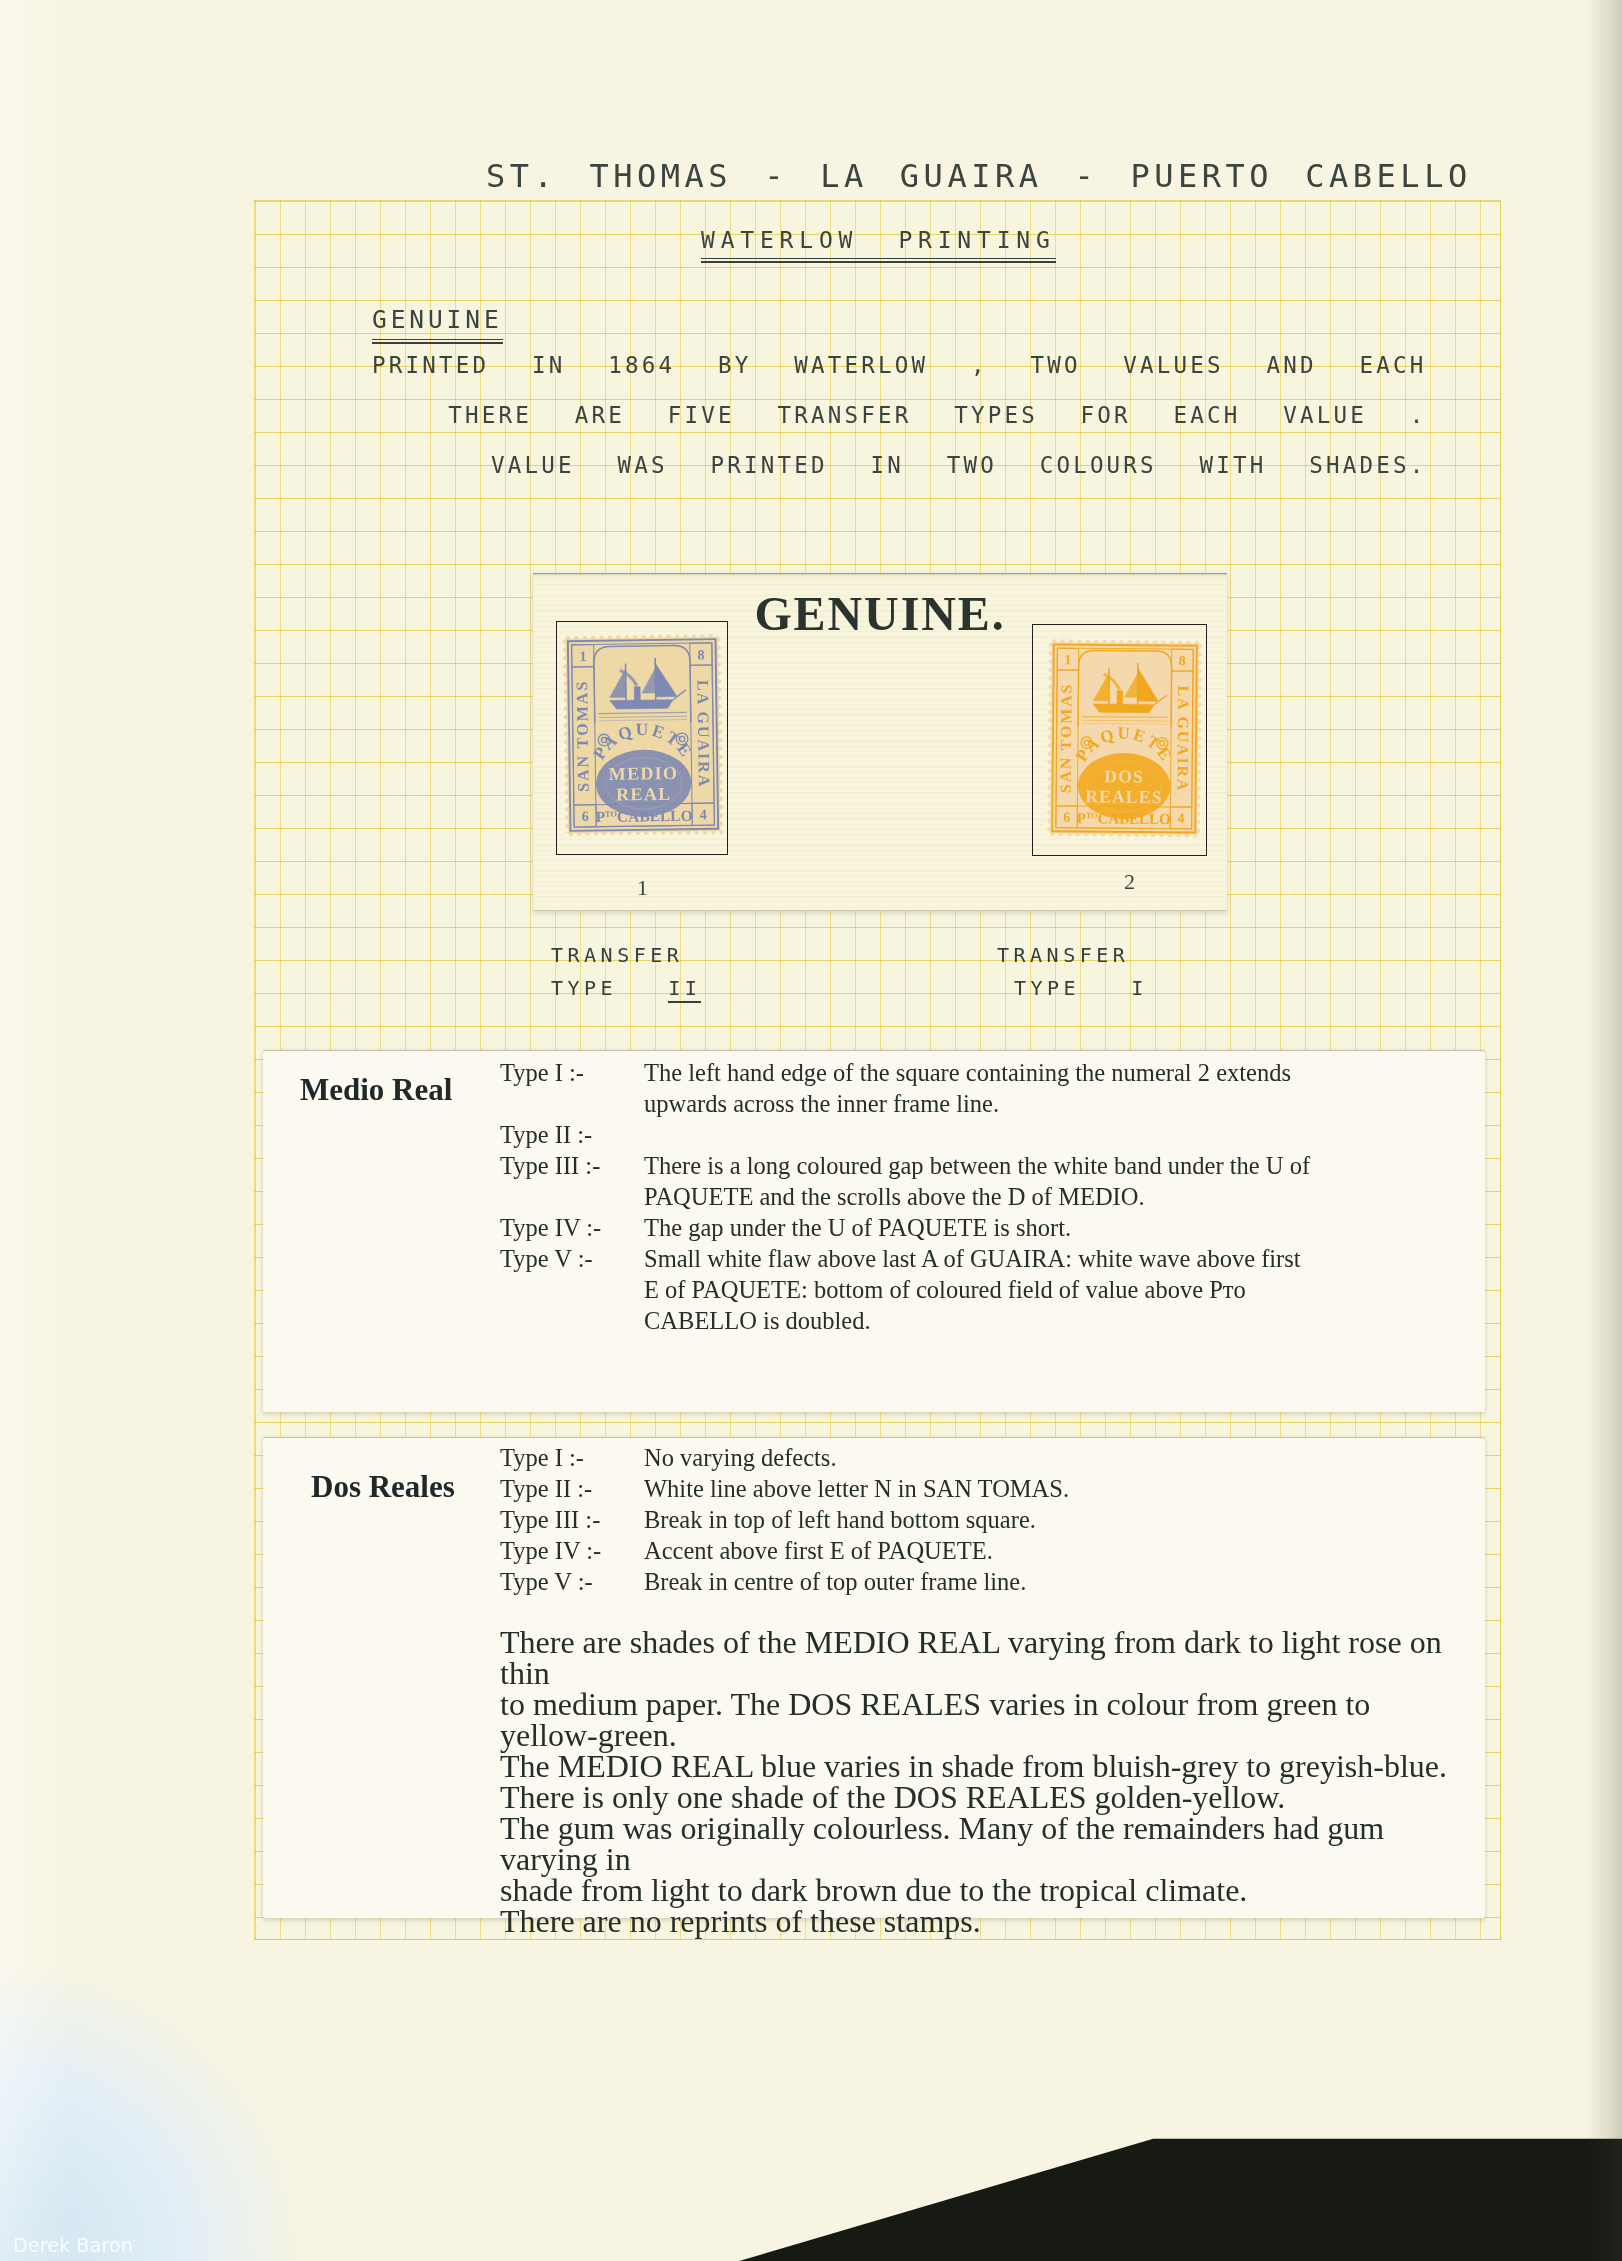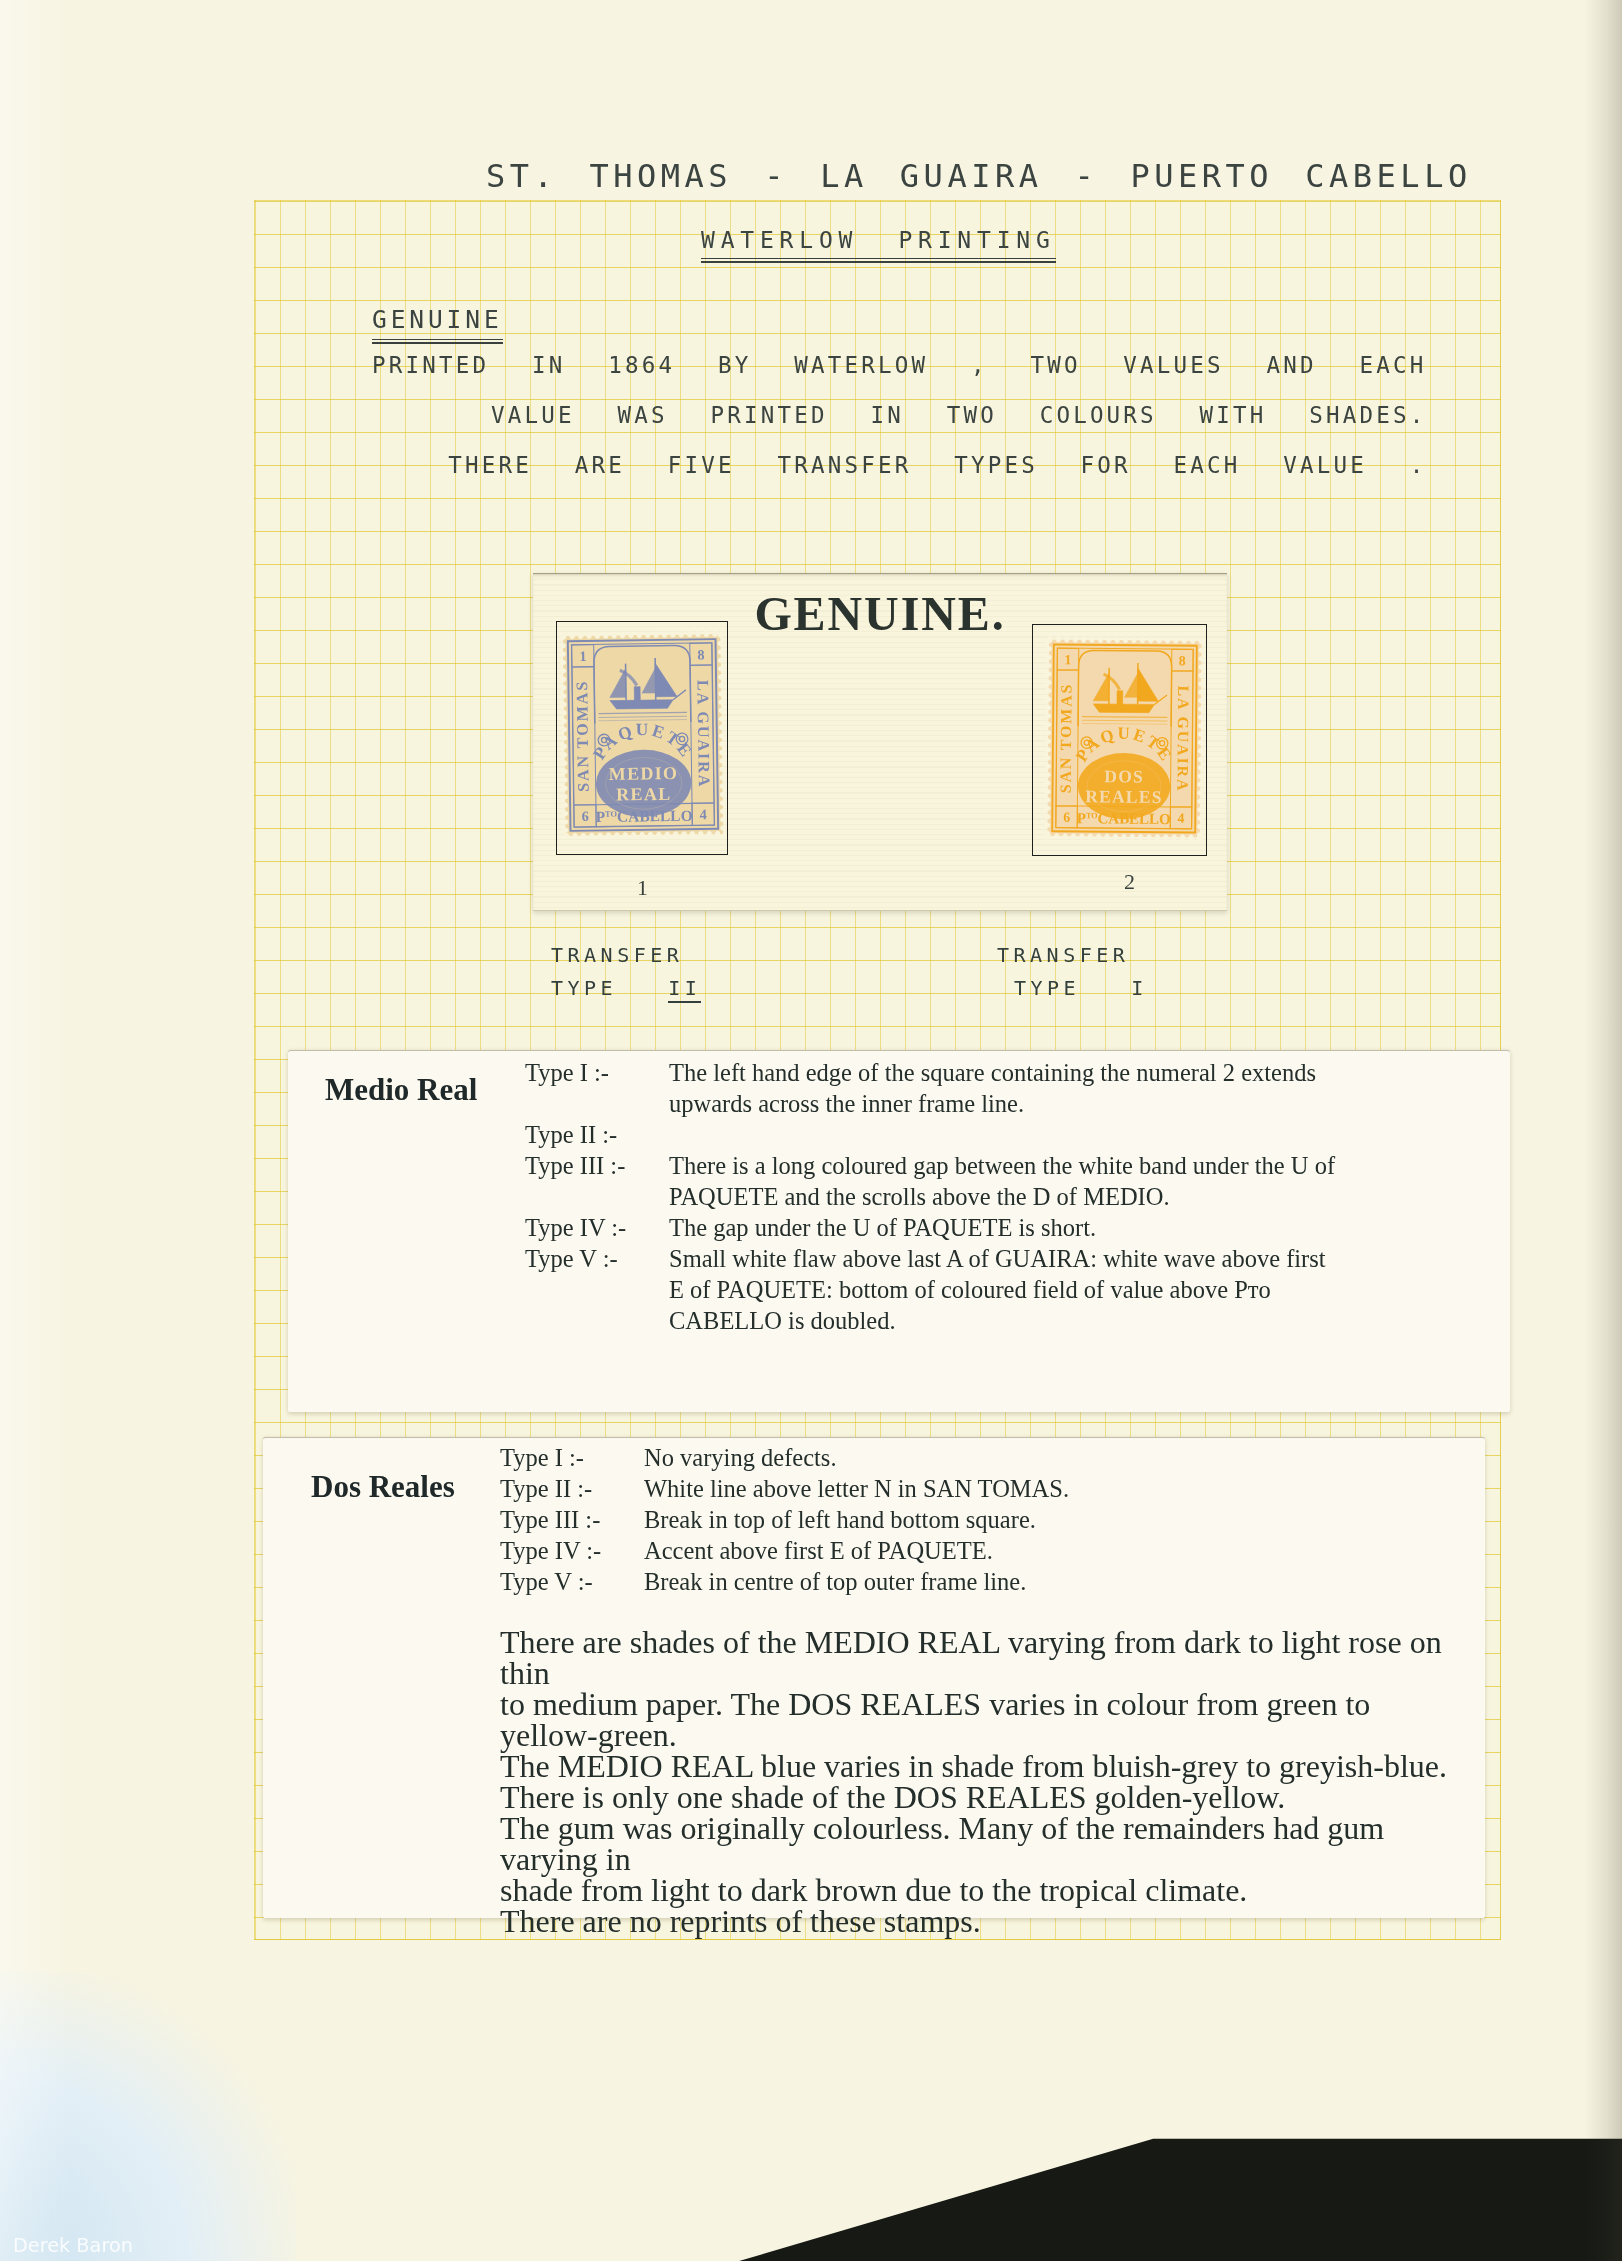--- a/index.html
+++ b/index.html
@@ -54,21 +54,21 @@
   .transfer{position:absolute;font-family:"DejaVu Sans Mono","DejaVu Sans",monospace;
         color:#33403d;font-size:20px;letter-spacing:4.5px;word-spacing:9px;line-height:33px;white-space:nowrap;}
   .t1{left:551px;top:939px;}
   .t2{left:997px;top:939px;}
   .t2 .l2{padding-left:17px;}
   .num-u{border-bottom:2.6px solid #33403d;padding-bottom:0.6px;}
   
   .strip{position:absolute;left:263px;width:1222px;background:#fcfaf0;
         border-top:0.6px solid rgba(110,100,70,.4);border-radius:2.6px;
         box-shadow:0 1.3px 4.5px rgba(120,110,70,.28);color:#242e2b;}
-  .strip1{top:1050px;height:361px;margin-left:25px;}
+  .strip1{top:1050px;height:361px;}
   .strip2{top:1437px;height:480px;}
   .sec-label{position:absolute;font-size:31px;font-weight:600;color:#20292a;white-space:nowrap;}
   .strip1 .sec-label{left:37px;top:20.6px;}
   .strip2 .sec-label{left:48px;top:31px;}
   .items{position:absolute;left:237px;top:6.4px;right:19.3px;font-size:24.5px;line-height:31px;}
   .strip2 .items{top:3.9px;}
   .item{display:flex;}
   .tlabel{flex:none;width:144px;}
   .tlines{white-space:pre-line;}
   .notes{position:absolute;left:237px;top:189px;right:19.3px;font-size:32px;line-height:31px;white-space:pre-line;}
@@ -96,22 +96,22 @@
   <div class="hw waterlow">
     <span class="dbl">WATERLOW PRINTING</span>
   </div>
 
   <div class="hw genuine-hw">
     <span class="dbl">GENUINE</span>
   </div>
 
   <div class="hw intro" id="intro">
       <div>PRINTED IN 1864 BY WATERLOW , TWO VALUES AND EACH</div>
+      <div>THERE ARE FIVE TRANSFER TYPES FOR EACH VALUE .</div>
       <div>VALUE WAS PRINTED IN TWO COLOURS WITH SHADES.</div>
-      <div>THERE ARE FIVE TRANSFER TYPES FOR EACH VALUE .</div>
     </div>
 
   <div class="photo">
     <div class="photo-heading">GENUINE.</div>
     <div class="frame f1"></div>
     <div class="frame f2"></div>
     <div class="stamp s1" id="stamp0">
   <svg width="100%" height="100%" viewBox="0 0 245 310" preserveAspectRatio="none">
     <rect width="245" height="310" fill="#eed8a6"></rect>
     <g fill="none" stroke="#7e8ab3">

